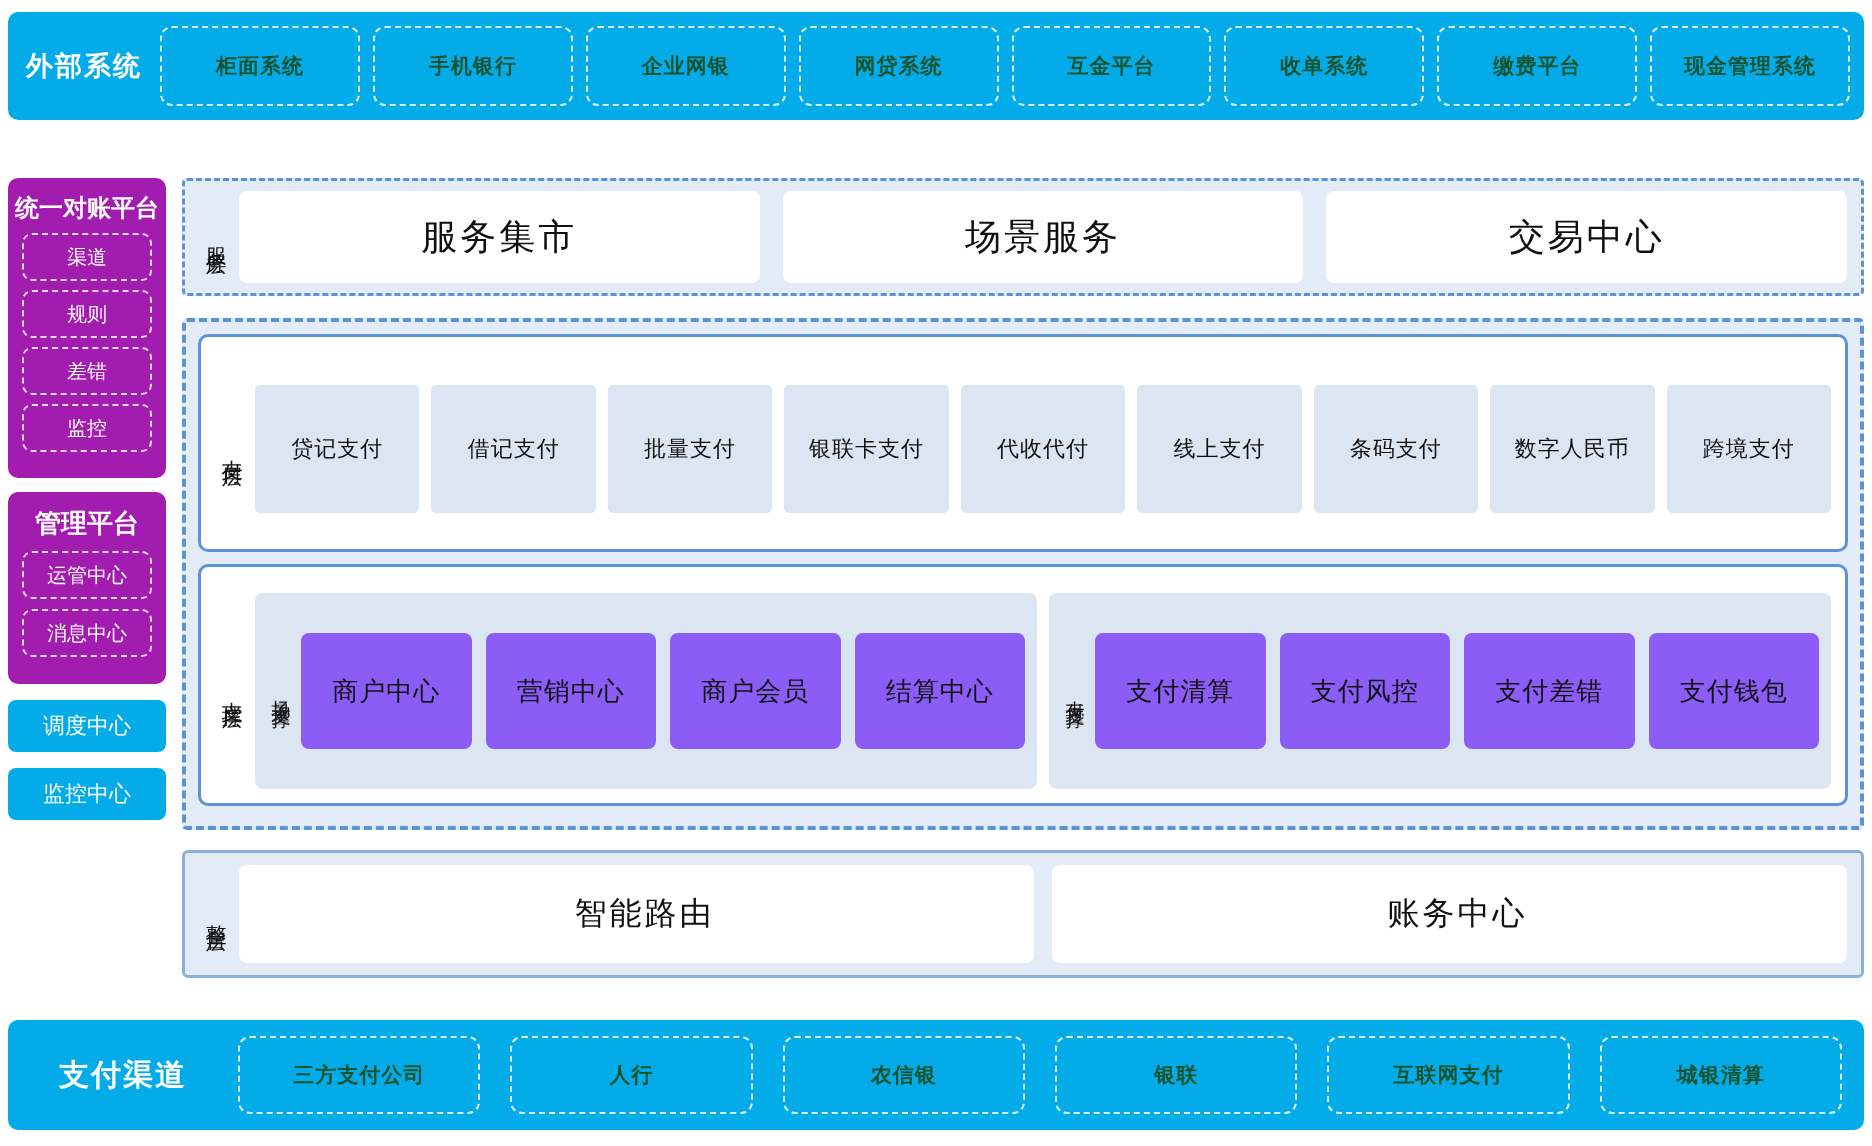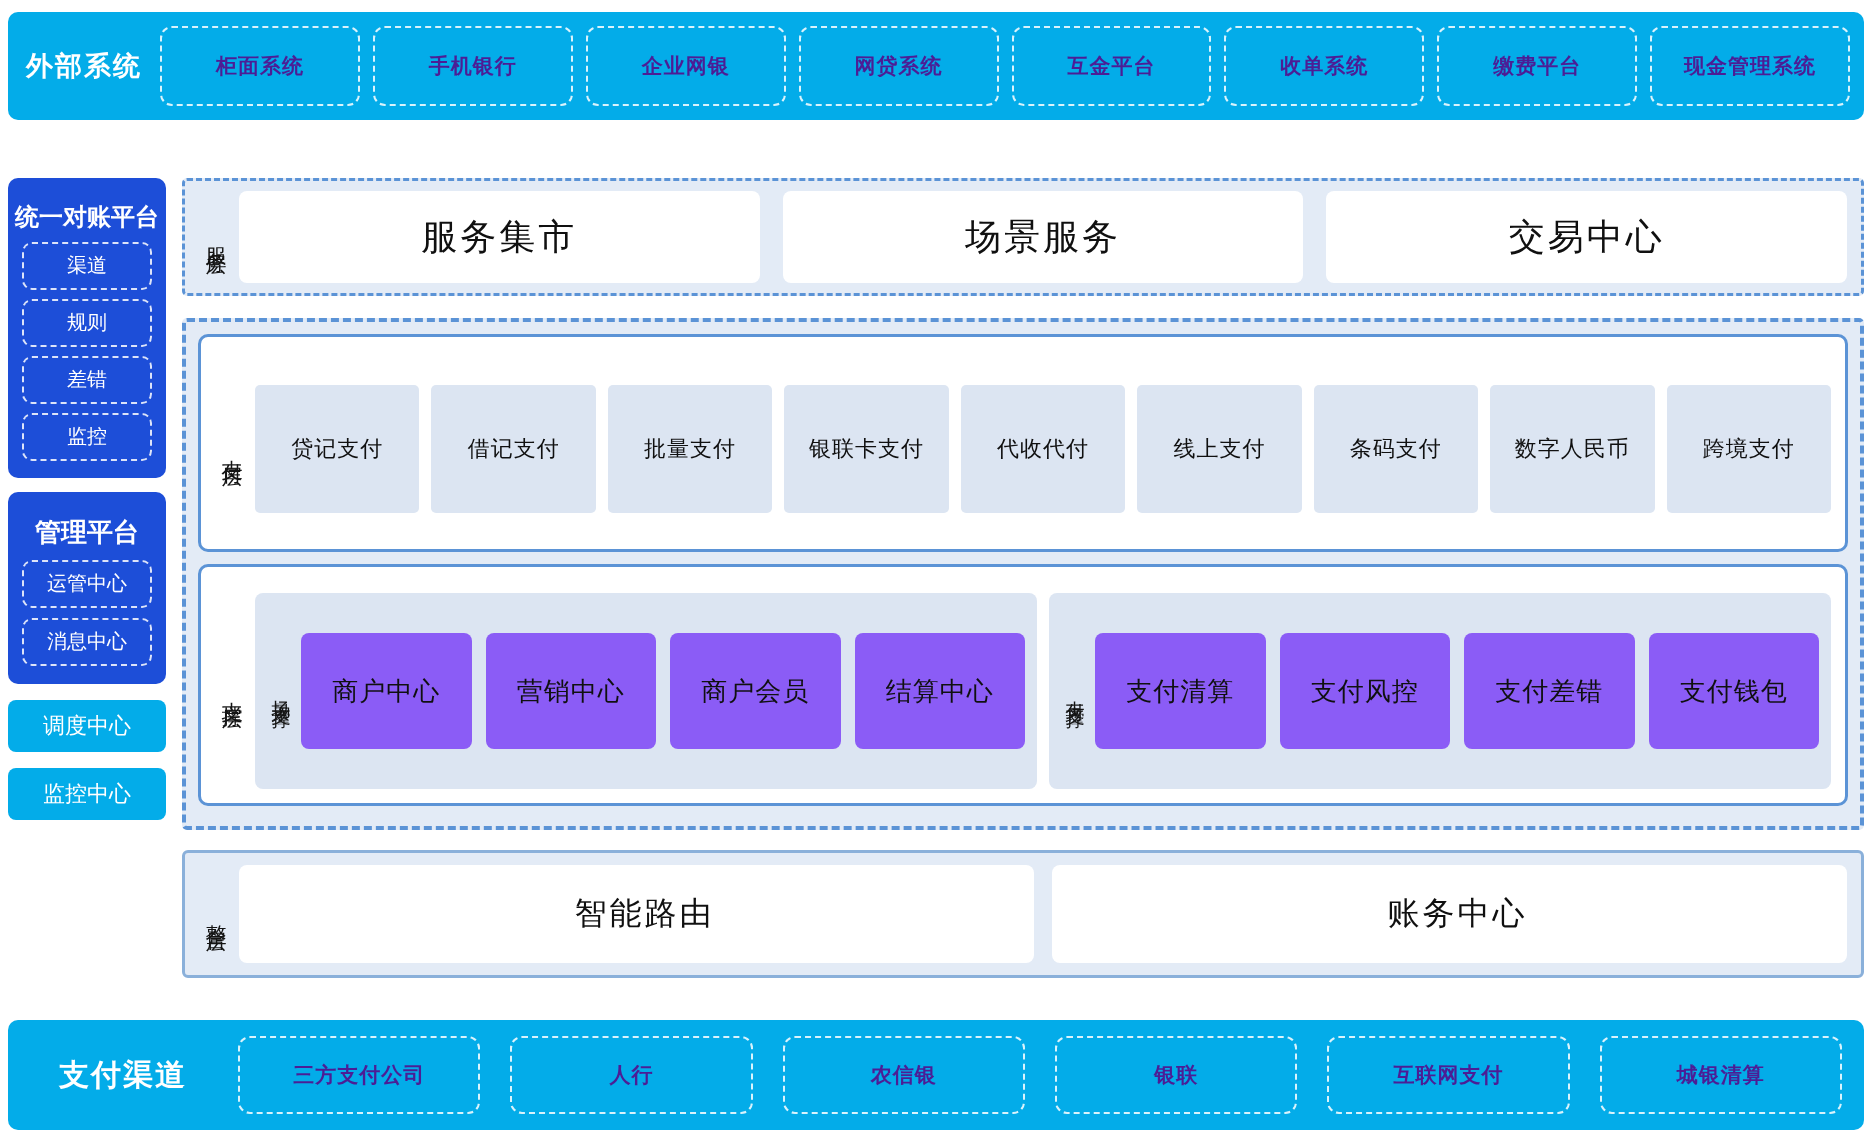--- a/index.html
+++ b/index.html
@@ -42,21 +42,21 @@
     height: 100%;
     padding: 14px 14px 14px 0;
   }
   .cyan-chip {
     flex: 1;
     border: 2px dashed rgba(255,255,255,0.85);
     border-radius: 12px;
     display: flex;
     align-items: center;
     justify-content: center;
-    color: #4c1d95;
+    color: #14532d;
     font-size: 21px;
     font-weight: bold;
     letter-spacing: 1px;
     white-space: nowrap;
   }
 
   
   #external-bar {
     left: 8px; top: 12px; width: 1856px; height: 108px;
   }
@@ -67,27 +67,26 @@
     left: 8px; top: 1020px; width: 1856px; height: 110px;
   }
   #channel-bar .cyan-bar-title { width: 230px; font-size: 30px; }
   #channel-bar .cyan-chip-row { gap: 30px; padding: 16px 22px 16px 0; }
   #channel-bar .cyan-chip { font-size: 21px; }
 
   
   .side-panel {
     position: absolute;
     left: 8px;
-    background: #1d4ed8;
+    background: #a21caf;
     border-radius: 10px;
     display: flex;
     flex-direction: column;
     align-items: center;
     width: 158px;
-    justify-content: center;
   }
   .side-panel-title {
     color: #ffffff;
     font-weight: bold;
     white-space: nowrap;
     text-align: center;
   }
   .side-chip {
     width: 130px;
     border: 2px dashed rgba(255,255,255,0.85);

